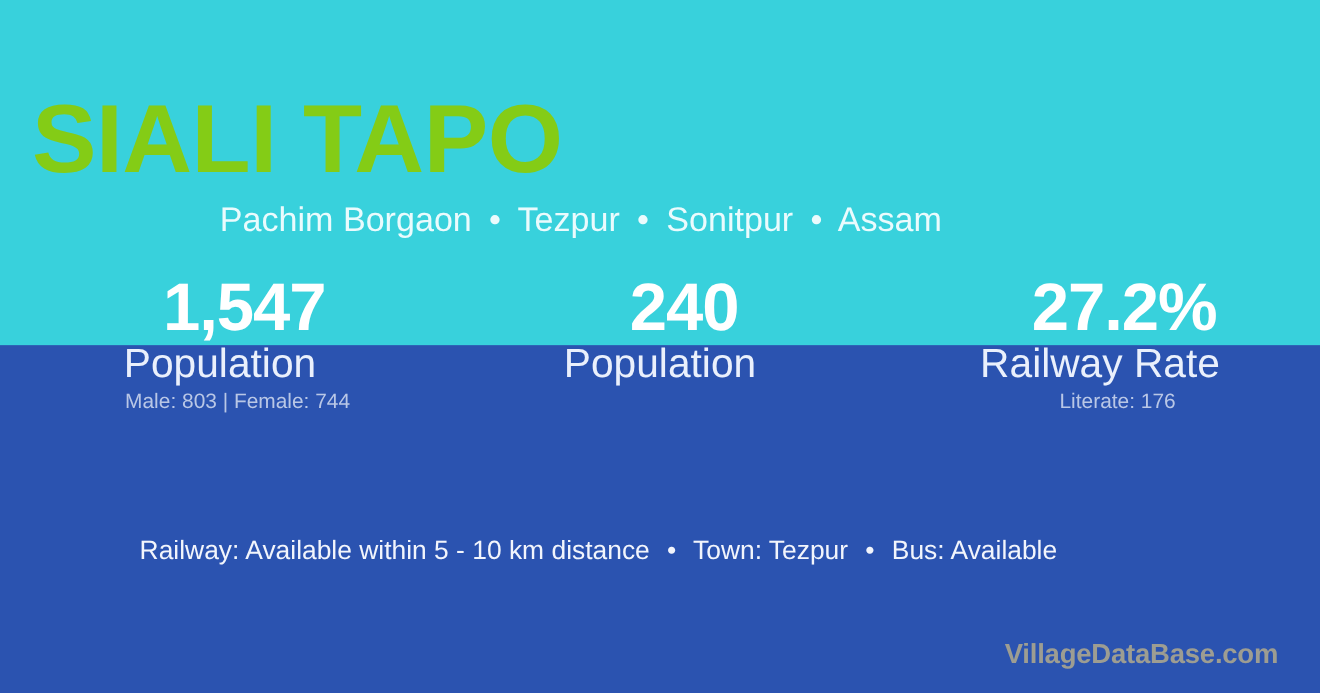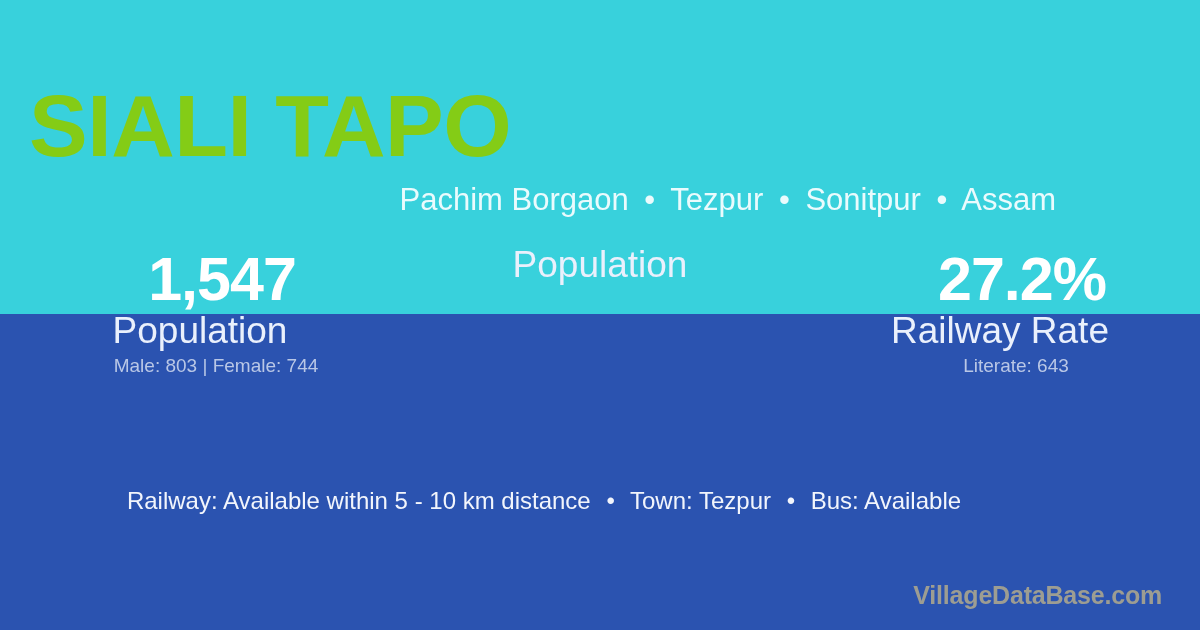--- a/index.html
+++ b/index.html
@@ -60,21 +60,21 @@
     z-index: 5;
     padding-left: 29px;
   }
 
   
   #village-breadcrumb {
     position: absolute;
     left: 0;
     top: 180px;
     width: 1056px;
-    text-align: right;
+    text-align: center;
     font-size: 31px;
     line-height: 40px;
     font-weight: normal;
     color: #eafbfd;
     white-space: nowrap;
     z-index: 5;
   }
   #village-breadcrumb .sep {
     padding: 0 7px;
     color: #eafbfd;
@@ -181,28 +181,29 @@
 
   <div id="stats-row">
 
     <div class="stat-block">
       <span class="stat-value">1,547</span>
       <span class="stat-label">Population</span>
       <span class="stat-sub">Male: 803 | Female: 744</span>
     </div>
 
     <div class="stat-block">
+      <span class="stat-value">240</span>
       <span class="stat-label">Population</span>
       <span class="stat-sub"></span>
     </div>
 
     <div class="stat-block">
       <span class="stat-value">27.2%</span>
       <span class="stat-label">Railway Rate</span>
-      <span class="stat-sub">Literate: 643</span>
+      <span class="stat-sub">Literate: 176</span>
     </div>
 
   </div>
 
   <div id="facilities-line">
     <span>Railway: Available within 5 - 10 km distance</span>
     <span class="sep">•</span>
     <span>Town: Tezpur</span>
     <span class="sep">•</span>
     <span>Bus: Available</span>

